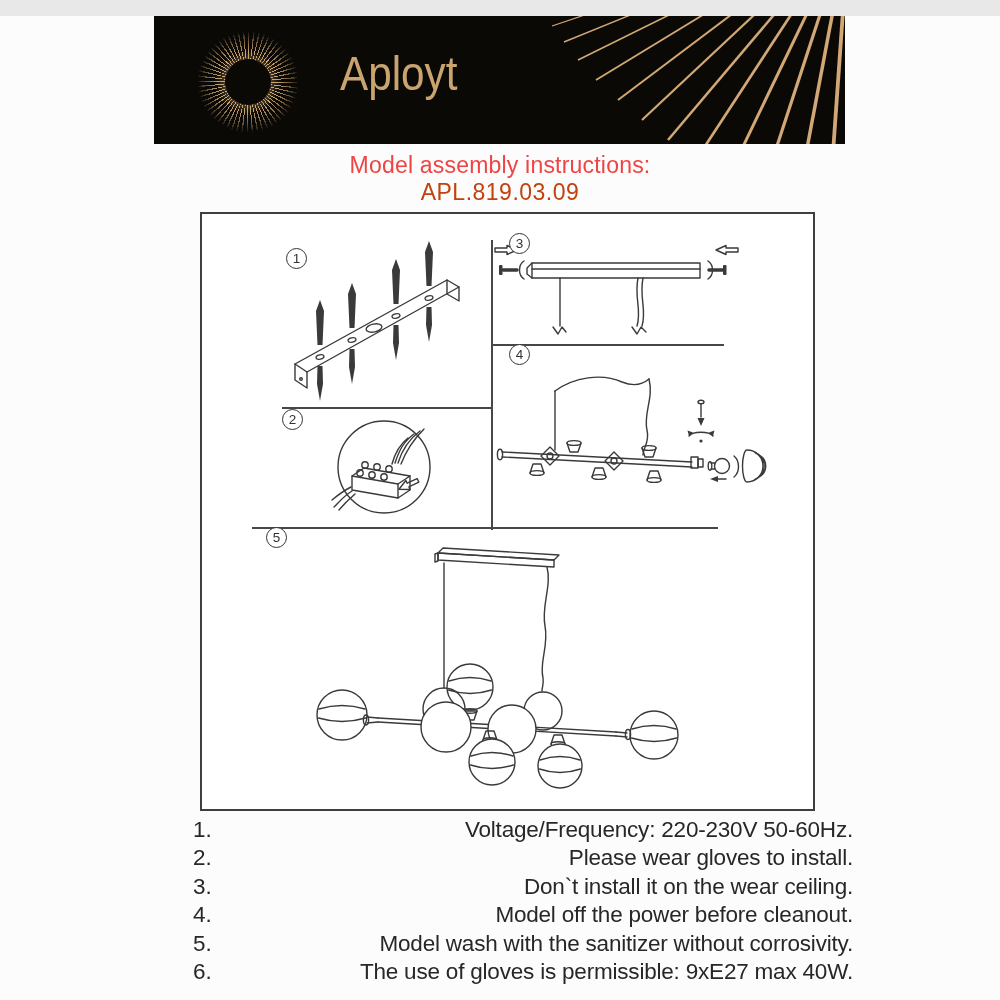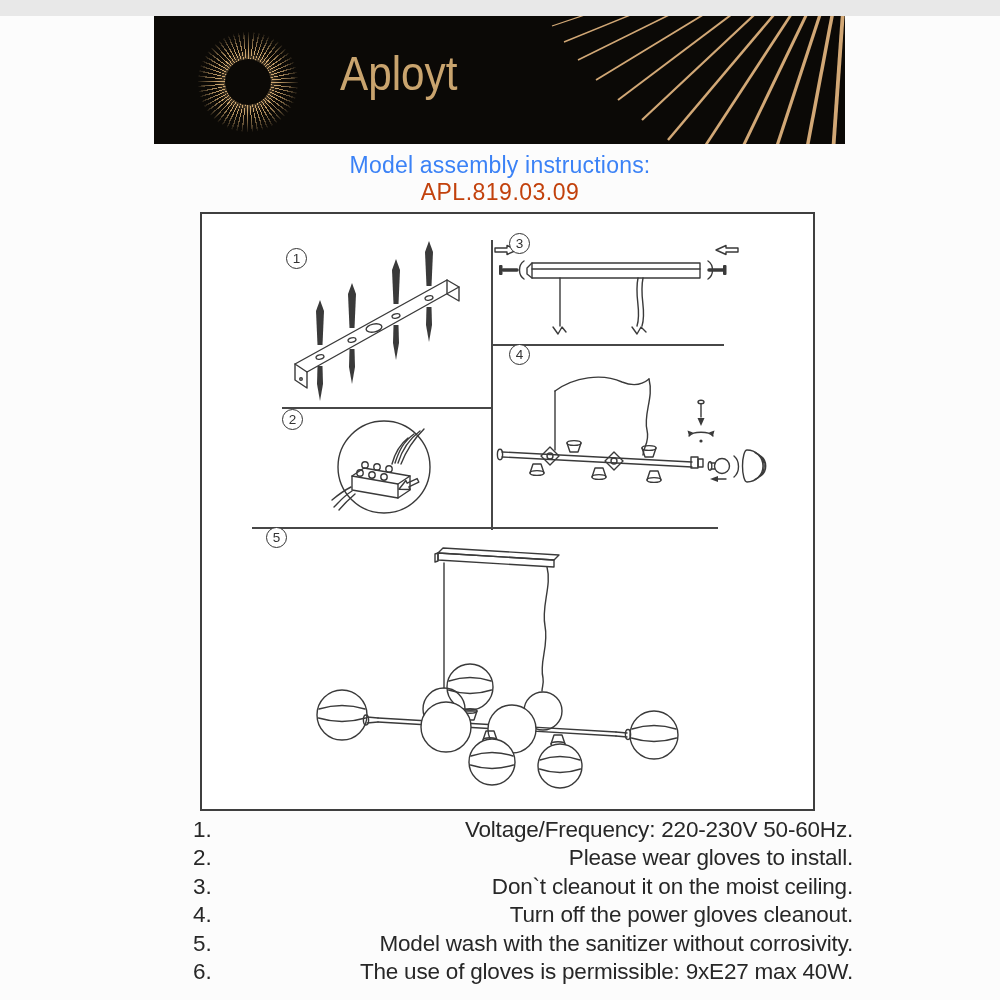--- a/index.html
+++ b/index.html
@@ -12,21 +12,21 @@
             background:repeating-conic-gradient(#c9a36d 0deg 1.7deg, rgba(11,9,6,0) 1.7deg 6deg);}
   .sunburst::before{content:"";position:absolute;inset:-2px;border-radius:50%;
             background:radial-gradient(circle closest-side, rgba(11,9,6,0) 0 58%, rgba(11,9,6,.45) 78%, #0b0906 99%);}
   .sunburst::after{content:"";position:absolute;left:50%;top:50%;width:46px;height:46px;
             transform:translate(-50%,-50%);border-radius:50%;background:#0b0906;
             box-shadow:0 0 9px 3px rgba(214,176,122,.45);}
   .brand{position:absolute;left:186px;top:30px;font-size:48px;font-weight:400;color:#c9a46e;
          letter-spacing:0;transform:scaleX(.88);transform-origin:left top;white-space:nowrap;}
   
   .title-line1{position:absolute;left:0;right:0;top:136px;text-align:center;
-               font-size:23px;color:#3b82f6;letter-spacing:.2px;}
+               font-size:23px;color:#ef4444;letter-spacing:.2px;}
   .title-line2{position:absolute;left:0;right:0;top:163px;text-align:center;
                font-size:23px;color:#c2410c;letter-spacing:.5px;}
   
   .diagram-box{position:absolute;left:200px;top:196px;width:615px;height:599px;
                border:2px solid #3f3f3f;box-sizing:border-box;background:#fff;}
   .diagram-box svg{position:absolute;left:0;top:0;}
   .badge{position:absolute;width:21px;height:21px;border:1.6px solid #333;border-radius:50%;
          display:flex;align-items:center;justify-content:center;font-size:13.5px;color:#333;
          background:#fff;box-sizing:border-box;}
   .b1{left:84px;top:34px;} .b2{left:80px;top:195px;} .b3{left:307px;top:19px;}
@@ -224,25 +224,25 @@
     <li class="instr">
       <span class="instr-num">1.</span>
       <span class="instr-text">Voltage/Frequency: 220-230V 50-60Hz.</span>
     </li>
     <li class="instr">
       <span class="instr-num">2.</span>
       <span class="instr-text">Please wear gloves to install.</span>
     </li>
     <li class="instr">
       <span class="instr-num">3.</span>
-      <span class="instr-text">Don`t cleanout it on the moist ceiling.</span>
+      <span class="instr-text">Don`t install it on the wear ceiling.</span>
     </li>
     <li class="instr">
       <span class="instr-num">4.</span>
-      <span class="instr-text">Turn off the power gloves cleanout.</span>
+      <span class="instr-text">Model off the power before cleanout.</span>
     </li>
     <li class="instr">
       <span class="instr-num">5.</span>
       <span class="instr-text">Model wash with the sanitizer without corrosivity.</span>
     </li>
     <li class="instr">
       <span class="instr-num">6.</span>
       <span class="instr-text">The use of gloves is permissible: 9xE27 max 40W.</span>
     </li>
   </ol>

